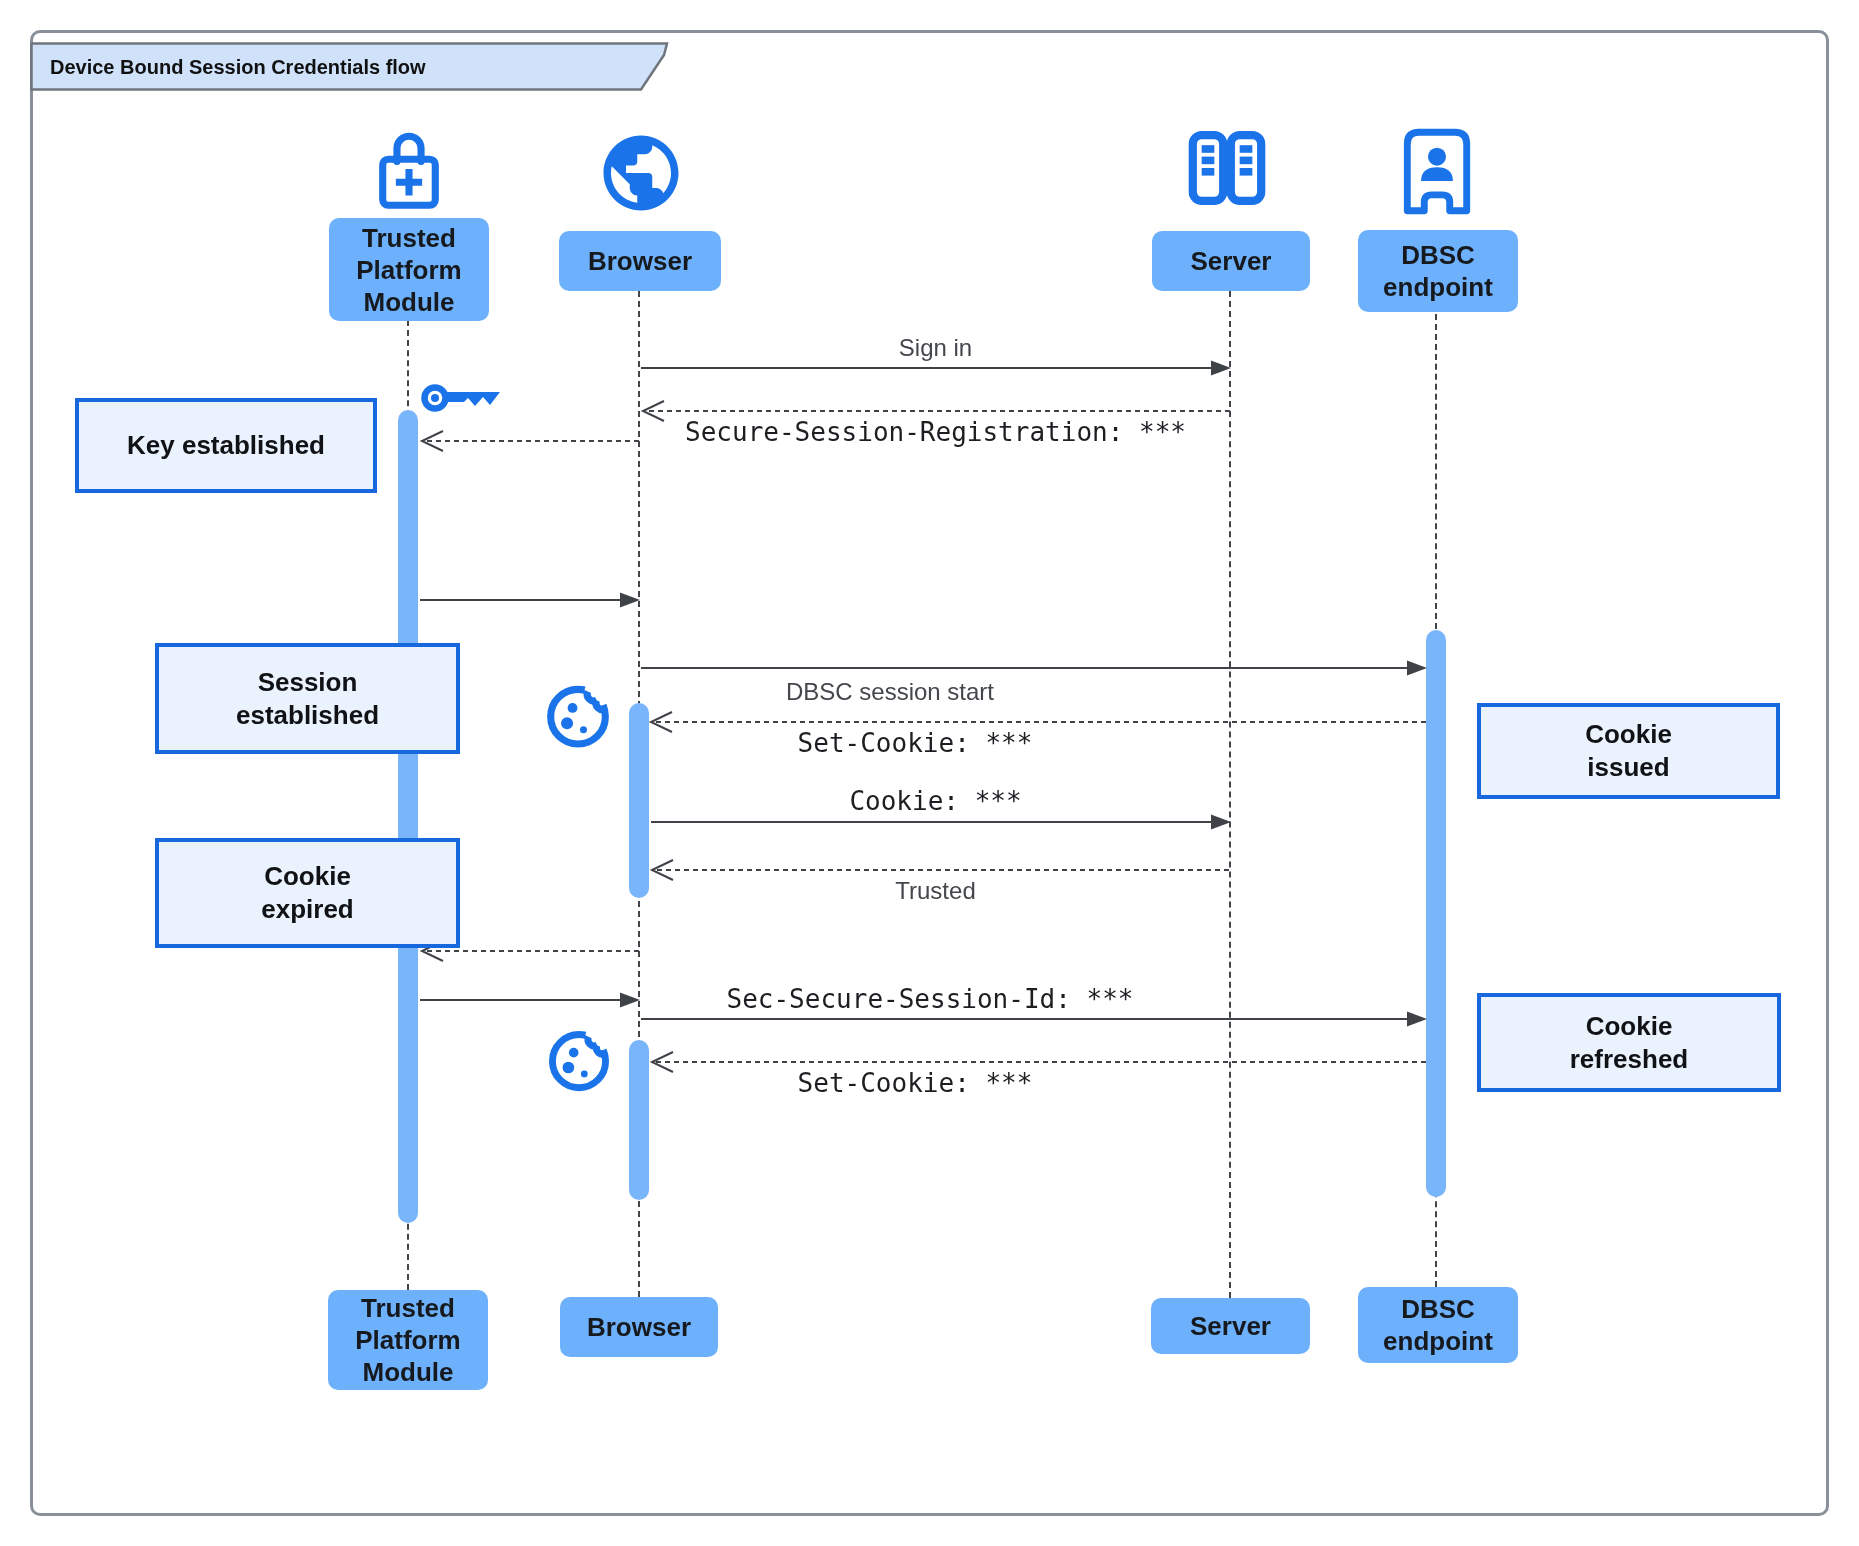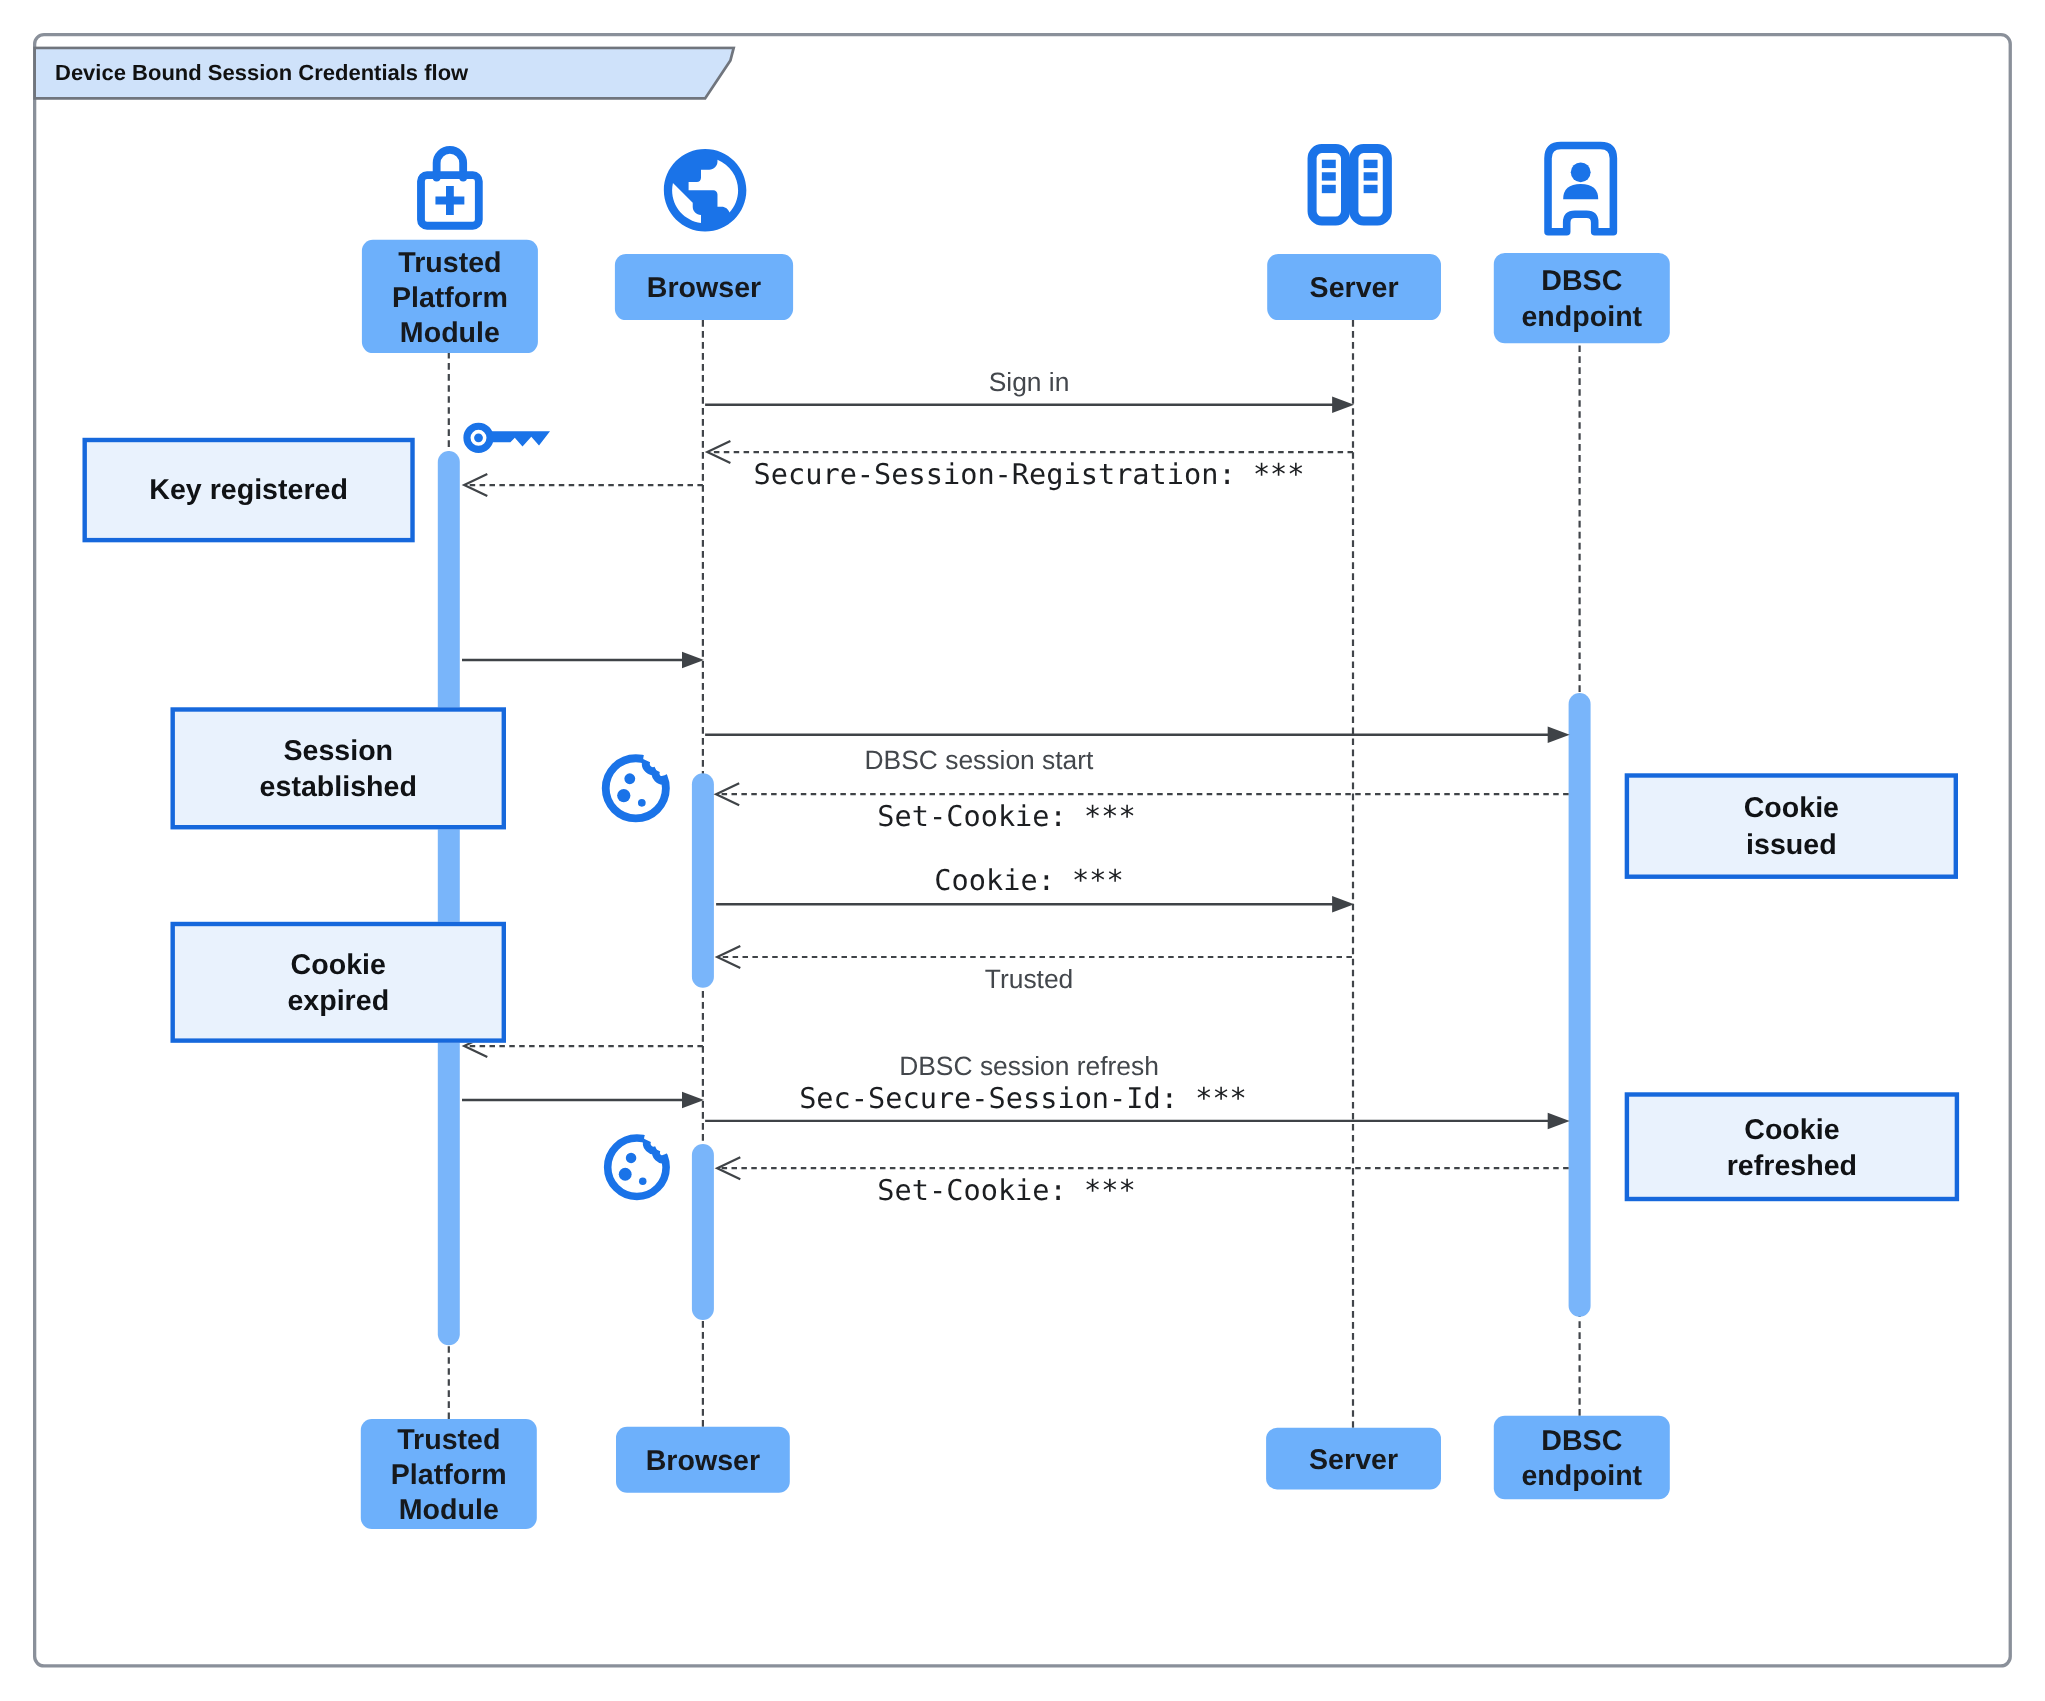--- a/index.html
+++ b/index.html
@@ -85,21 +85,21 @@
 endpoint</div>
 
   <div class="actor-box" style="left:328px;top:1290px;width:160px;height:100px;">Trusted
 Platform
 Module</div>
   <div class="actor-box" style="left:560px;top:1297px;width:158px;height:60px;">Browser</div>
   <div class="actor-box" style="left:1151px;top:1298px;width:159px;height:56px;">Server</div>
   <div class="actor-box" style="left:1358px;top:1287px;width:160px;height:76px;">DBSC
 endpoint</div>
 
-  <div class="note" style="left:75px;top:398px;width:294px;height:87px;">Key registered</div>
+  <div class="note" style="left:75px;top:398px;width:294px;height:87px;">Key established</div>
   <div class="note" style="left:155px;top:643px;width:297px;height:103px;">Session
 established</div>
   <div class="note" style="left:155px;top:838px;width:297px;height:102px;">Cookie
 expired</div>
   <div class="note" style="left:1477px;top:703px;width:295px;height:88px;">Cookie
 issued</div>
   <div class="note" style="left:1477px;top:993px;width:296px;height:91px;">Cookie
 refreshed</div>
 
   <svg class="icon" style="left:420px;top:376px;" width="84" height="44" viewBox="0 0 84 42">
@@ -176,17 +176,16 @@
         <path class="open" d="M673 1052 L652 1062 L673 1072"></path>
     </g>
   </svg>
 
   <div class="msg-label" style="left:640px;width:591px;top:334px;">Sign in</div>
   <div class="msg-code" style="left:640px;width:591px;top:417px;">Secure-Session-Registration: ***</div>
   <div class="msg-label" style="left:640px;width:500px;top:634px;margin-top:44px;">DBSC session start</div>
   <div class="msg-code" style="left:640px;width:550px;top:728px;">Set-Cookie: ***</div>
   <div class="msg-code" style="left:640px;width:591px;top:786px;">Cookie: ***</div>
   <div class="msg-label" style="left:640px;width:591px;top:877px;">Trusted</div>
-  <div class="msg-label" style="left:640px;width:591px;top:956px;">DBSC session refresh</div>
   <div class="msg-code" style="left:640px;width:580px;top:984px;">Sec-Secure-Session-Id: ***</div>
   <div class="msg-code" style="left:640px;width:550px;top:1068px;">Set-Cookie: ***</div>
 
 </div>
 
 </body></html>

